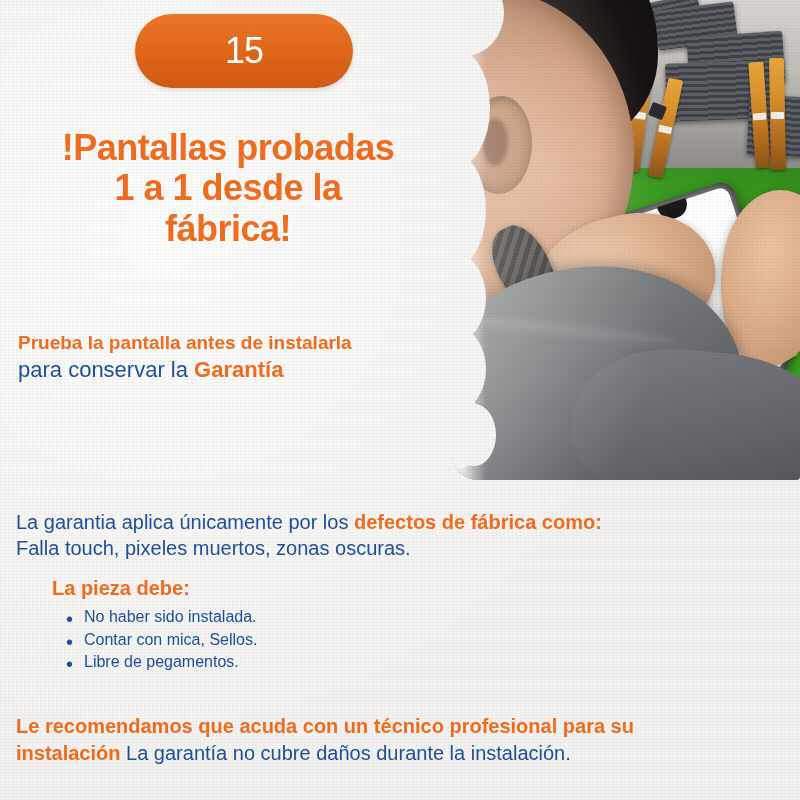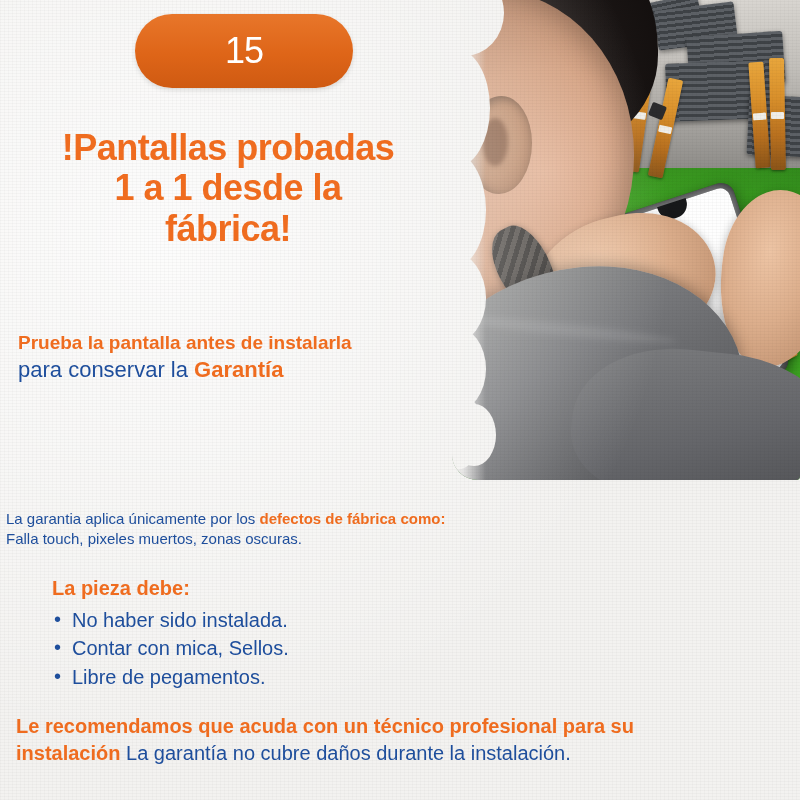--- a/index.html
+++ b/index.html
@@ -331,51 +331,51 @@
     color: #1e4e9c;
     display: block;
   }
   .subhead .l2 b {
     color: #ef6c1f;
     font-weight: bold;
   }
 
   .para-warranty {
     position: absolute;
-    left: 6px;
+    left: 16px;
     top: 509px;
     width: 764px;
-    font-size: 15px;
+    font-size: 20px;
     color: #1e4e9c;
     line-height: 1.32;
     z-index: 5;
   }
   .para-warranty b {
     color: #ef6c1f;
     font-weight: bold;
   }
 
   .piece-title {
     position: absolute;
     left: 52px;
     top: 577px;
     font-size: 20px;
     font-weight: bold;
     color: #ef6c1f;
     z-index: 5;
   }
   .bullets {
     position: absolute;
-    left: 52px;
+    left: 64px;
     top: 606px;
     margin: 0;
     padding: 0;
     list-style: none;
     color: #1e4e9c;
-    font-size: 20px;
+    font-size: 16px;
     line-height: 1.42;
     z-index: 5;
   }
   .bullets li {
     position: relative;
     padding-left: 20px;
   }
   .bullets li::before {
     content: "\2022";
     position: absolute;

